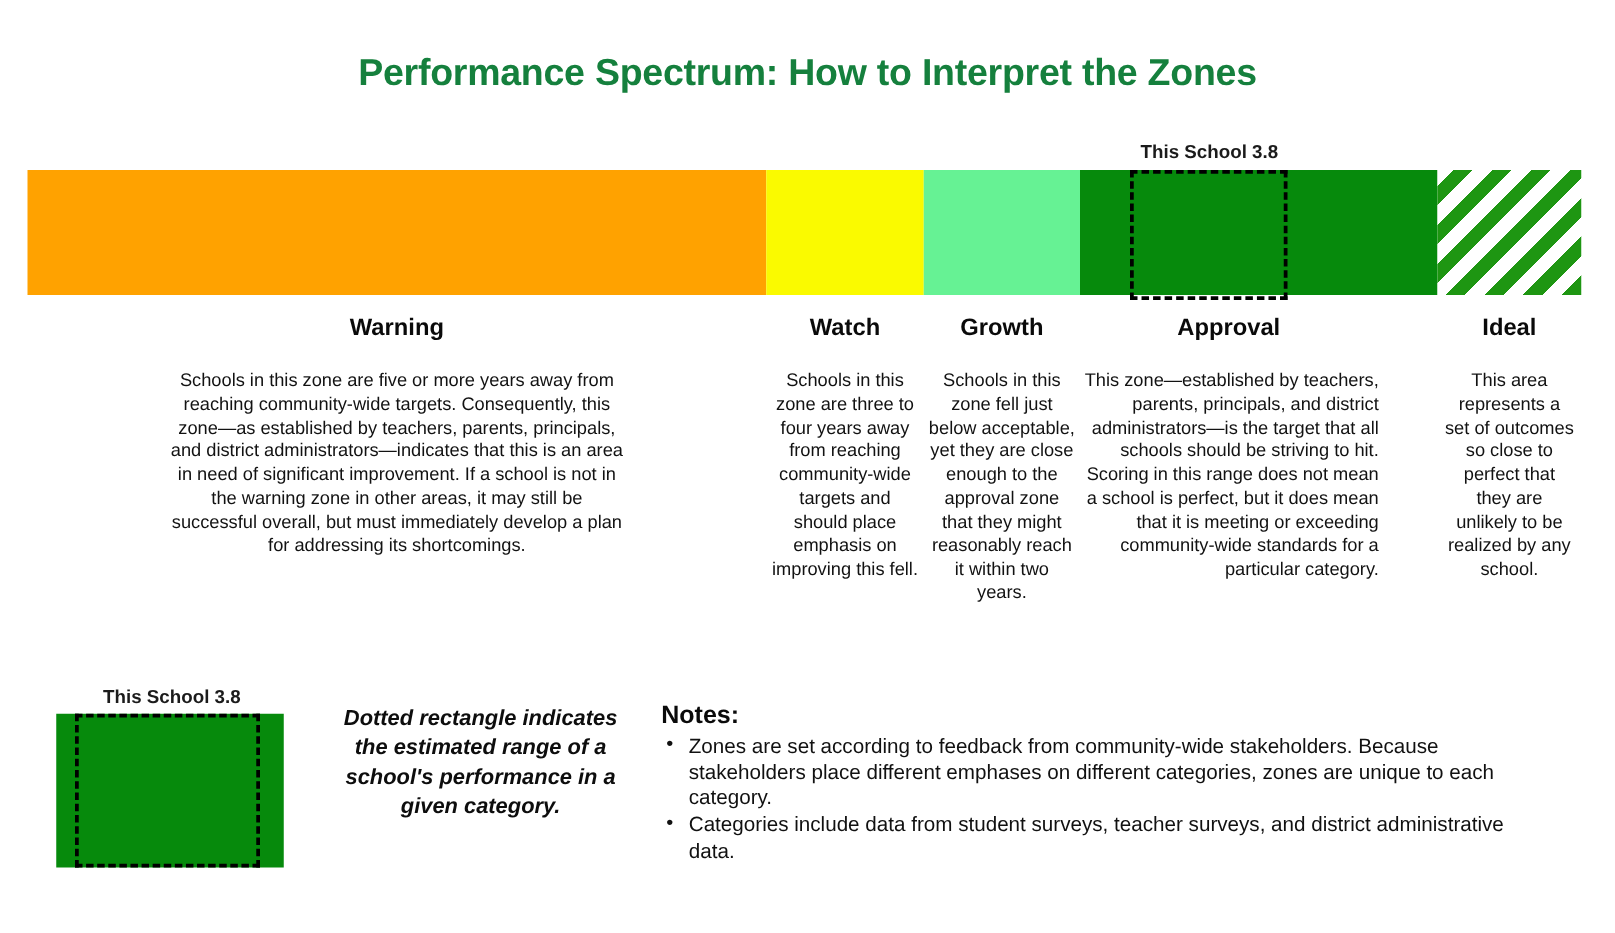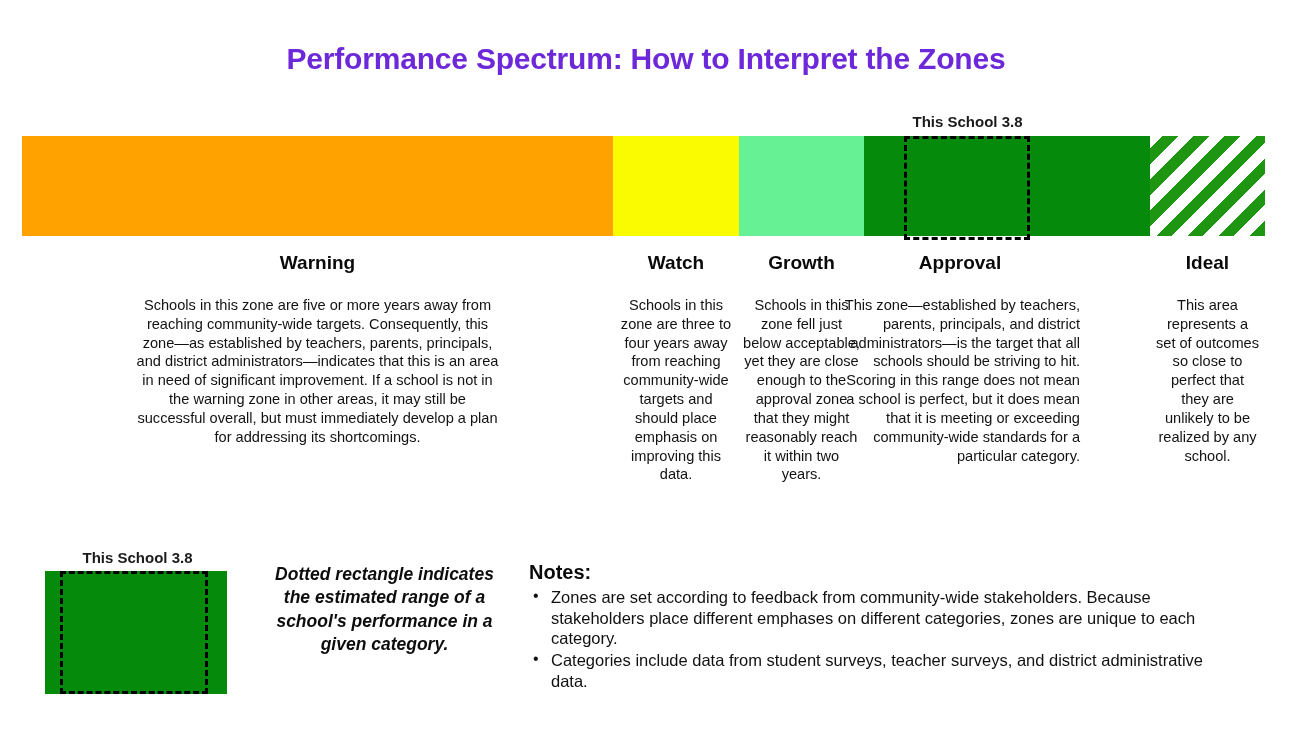--- a/index.html
+++ b/index.html
@@ -19,21 +19,21 @@
   
   #title {
     position: absolute;
     left: 0;
     top: 42px;
     width: 1292px;
     text-align: center;
     font-size: 30px;
     font-weight: bold;
     letter-spacing: -0.2px;
-    color: #6d28d9;
+    color: #15803d;
   }
 
   
   #spectrum {
     position: absolute;
     left: 22px;
     top: 136px;
     width: 1243px;
     height: 100px;
     display: flex;
@@ -182,29 +182,29 @@
 
 <div id="columns">
 
   <div class="col" style="left:0px; width:591px;">
     <div class="col-head">Warning</div>
     <div class="col-body" style="width:365px; margin:0 auto;">Schools in this zone are five or more years away from reaching community-wide targets. Consequently, this zone—as established by teachers, parents, principals, and district administrators—indicates that this is an area in need of significant improvement. If a school is not in the warning zone in other areas, it may still be successful overall, but must immediately develop a plan for addressing its shortcomings.</div>
   </div>
 
   <div class="col" style="left:591px; width:126px;">
     <div class="col-head">Watch</div>
-    <div class="col-body" style="width:120px; margin:0 auto;">Schools in this zone are three to four years away from reaching community-wide targets and should place emphasis on improving this data.</div>
+    <div class="col-body" style="width:120px; margin:0 auto;">Schools in this zone are three to four years away from reaching community-wide targets and should place emphasis on improving this fell.</div>
   </div>
 
   <div class="col" style="left:717px; width:125px;">
     <div class="col-head">Growth</div>
     <div class="col-body" style="width:118px; margin:4px auto;">Schools in this zone fell just below acceptable, yet they are close enough to the approval zone that they might reasonably reach it within two years.</div>
   </div>
 
-  <div class="col" style="left:795px; width:286px;">
+  <div class="col" style="left:818px; width:286px;">
     <div class="col-head">Approval</div>
     <div class="col-body" style="width:240px; margin:16px auto;text-align:right;">This zone—established by teachers, parents, principals, and district administrators—is the target that all schools should be striving to hit. Scoring in this range does not mean a school is perfect, but it does mean that it is meeting or exceeding community-wide standards for a particular category.</div>
   </div>
 
   <div class="col" style="left:1128px; width:115px;">
     <div class="col-head">Ideal</div>
     <div class="col-body" style="width:104px; margin:4px auto;">This area represents a set of outcomes so close to perfect that they are unlikely to be realized by any school.</div>
   </div>
 
 </div>

